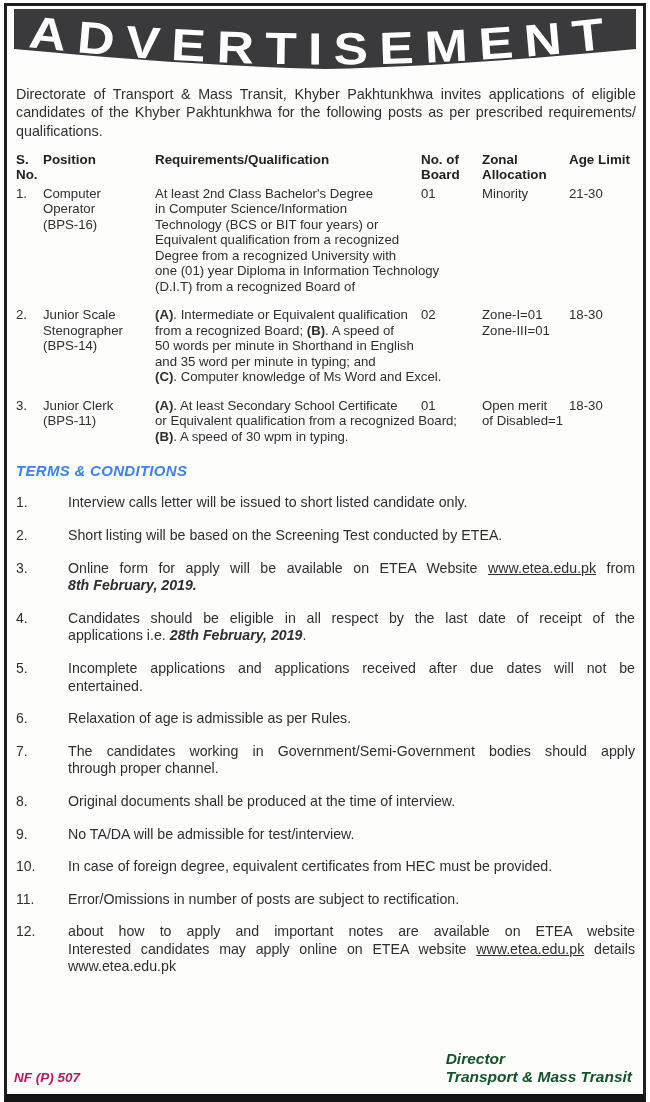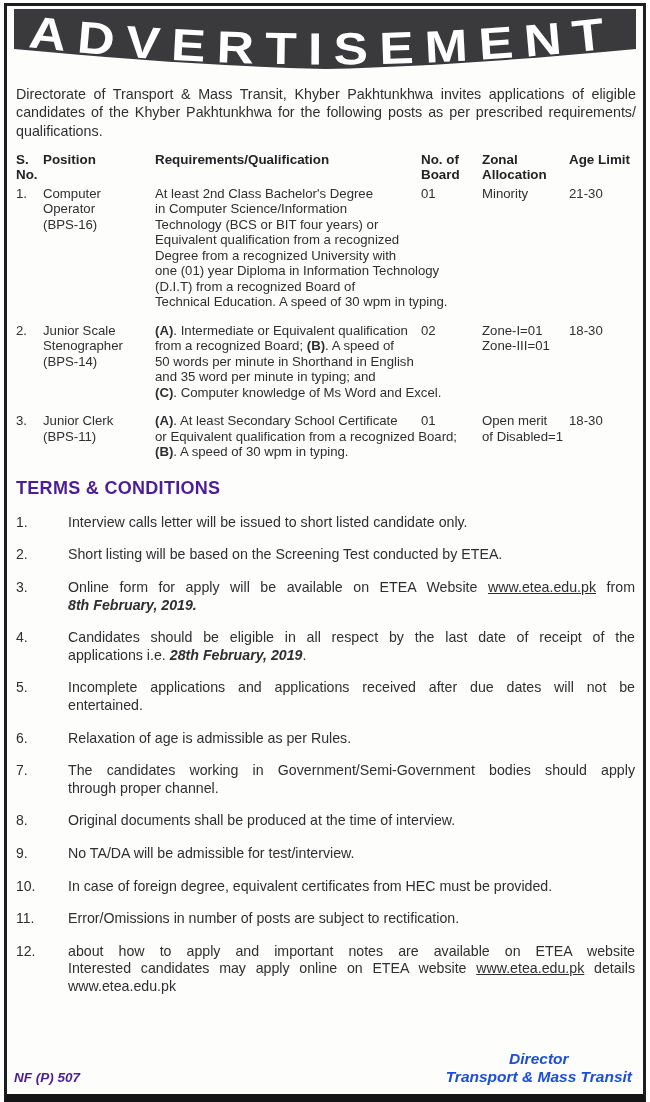--- a/index.html
+++ b/index.html
@@ -39,44 +39,45 @@
   .postable { margin: 12px 0 0 2px; font-size: 13.2px; line-height: 15.5px; }
   .trow { display: grid; grid-template-columns: 27px 112px 266px 61px 87px 1fr; align-items: start; }
   .thead { font-weight: 700; font-size: 13.4px; margin-bottom: 3px; color: #232325; }
   .brow { margin-top: 13px; }
   .brow:first-child { margin-top: 3px; }
   .cell { min-width: 0; }
   .cell .nowrap { overflow: visible; }
 
   .terms-heading {
     margin: 18px 0 0 2px;
-    font-size: 18px;
+    font-size: 15px;
     font-weight: 700;
-    color: #4c1d95;
+    font-style: italic;
+    color: #3b82f6;
     letter-spacing: 0.3px;
   }
   .terms { margin: 15px 1px 0 2px; font-size: 14.2px; line-height: 17.6px; }
   .term { display: grid; grid-template-columns: 52px 1fr; margin-bottom: 15px; }
   .term-no { font-size: 14px; }
 
   .footer {
     margin-top: auto;
     padding-bottom: 9px;
     display: flex;
     justify-content: space-between;
     align-items: flex-end;
   }
-  .footer-code { font-weight: 700; font-style: italic; font-size: 13.5px; color: #4c1d95; }
+  .footer-code { font-weight: 700; font-style: italic; font-size: 13.5px; color: #be185d; }
   .signature {
-    text-align: center;
+    text-align: left;
     font-weight: 700;
     font-style: italic;
     font-size: 15.5px;
     line-height: 17.5px;
-    color: #1d4ed8;
+    color: #14532d;
     padding-right: 4px;
   }
 </style>
 </head>
 <body>
 
 <div class="page">
 
   <svg class="banner-svg" viewBox="0 0 628 62" preserveAspectRatio="none">
     <path d="M0 0 H628 V40 C520 50 425 57 314 60 C203 57 108 50 0 40 Z" fill="#3a3a3c"></path>
@@ -127,21 +128,20 @@
             <div class="nowrap"><span>(BPS-16)</span></div>
           </div>
           <div class="cell">
             <div class="nowrap"><span>At least 2</span><span>nd</span><span> Class Bachelor's Degree</span></div>
             <div class="nowrap"><span>in Computer Science/Information</span></div>
             <div class="nowrap"><span>Technology (BCS or BIT four years) or</span></div>
             <div class="nowrap"><span>Equivalent qualification from a recognized</span></div>
             <div class="nowrap"><span>Degree from a recognized University with</span></div>
             <div class="nowrap"><span>one (01) year Diploma in Information Technology</span></div>
             <div class="nowrap"><span>(D.I.T) from a recognized Board of</span></div>
-            <div class="nowrap"><span>Technical Education. A speed of 30 wpm in typing.</span></div>
           </div>
           <div class="cell">
             <div class="nowrap"><span>01</span></div>
           </div>
           <div class="cell">
             <div class="nowrap"><span>Minority</span></div>
           </div>
           <div class="cell">
             <div class="nowrap"><span>21-30</span></div>
           </div>

